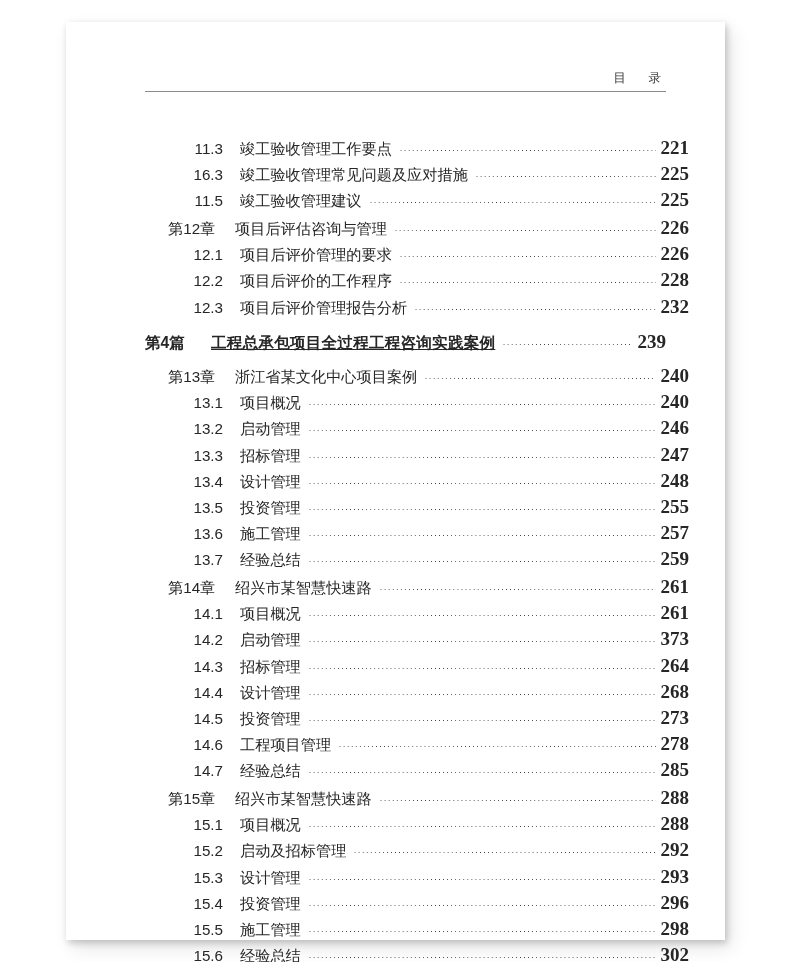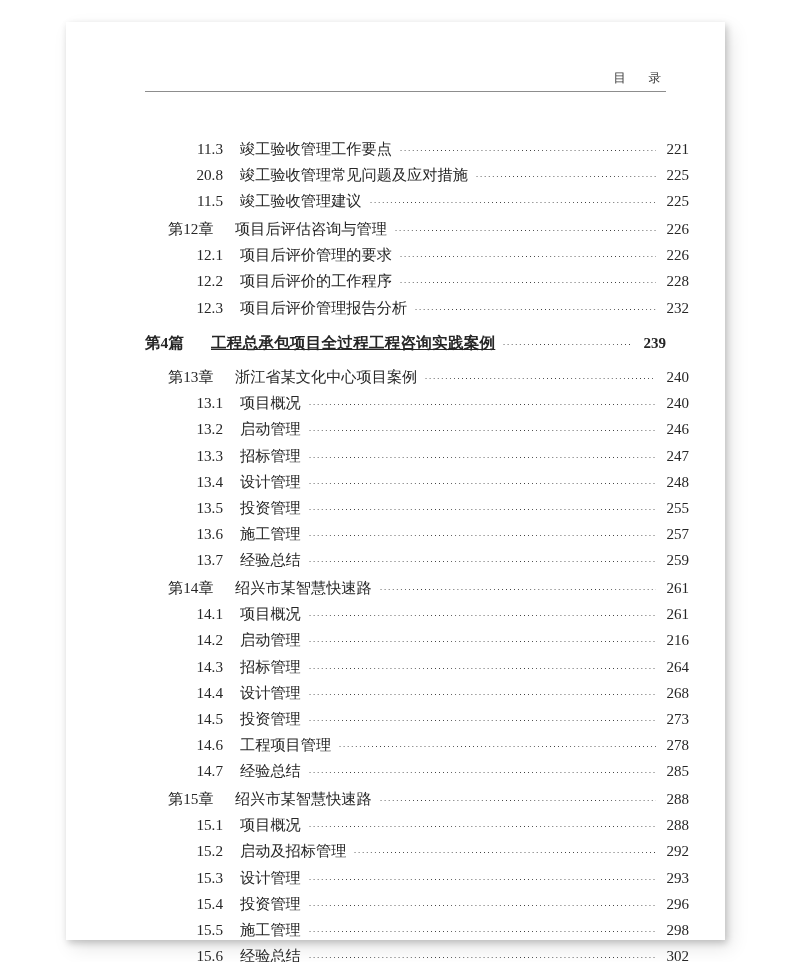--- a/index.html
+++ b/index.html
@@ -68,21 +68,21 @@
     width: 100%;
     height: 26.2px;
     color: #262626;
     font-size: 15.2px;
     white-space: nowrap;
   }
 
   .toc-entry .num {
     flex: 0 0 auto;
     text-align: right;
-    font-family: Liberation Serif, serif;
+    font-family: Liberation Sans, sans-serif;
   }
   .toc-entry .title {
     flex: 0 0 auto;
     padding-left: 11px;
     margin-top: 32px;
   }
   .toc-entry .leader {
     flex: 1 1 auto;
     position: relative;
     margin: 0 5px 0 7px;
@@ -90,21 +90,22 @@
     top: -3px;
     overflow: hidden;
     background-image: radial-gradient(circle, #3c3c3c 0.55px, transparent 0.7px);
     background-size: 4.05px 2px;
     background-position: 0 50%;
     background-repeat: repeat-x;
   }
   .toc-entry .pageno {
     flex: 0 0 28px;
     text-align: right;
-    font-size: 15px;
+    font-size: 19px;
+    font-weight: bold;
   }
 
   
   .lvl-part {
     font-weight: bold;
     font-size: 15.6px;
     margin-top: 9px;
     margin-bottom: 8px;
     padding-left: 0px;
     justify-content: flex-end;
@@ -150,21 +151,21 @@
   </div>
 
   <div id="toc-list">
       <div class="toc-entry lvl-section">
         <span class="num">11.3</span>
         <span class="title">竣工验收管理工作要点</span>
         <span class="leader"></span>
         <span class="pageno">221</span>
       </div>
       <div class="toc-entry lvl-section">
-        <span class="num">20.8</span>
+        <span class="num">16.3</span>
         <span class="title">竣工验收管理常见问题及应对措施</span>
         <span class="leader"></span>
         <span class="pageno">225</span>
       </div>
       <div class="toc-entry lvl-section">
         <span class="num">11.5</span>
         <span class="title">竣工验收管理建议</span>
         <span class="leader"></span>
         <span class="pageno">225</span>
       </div>
@@ -255,21 +256,21 @@
       <div class="toc-entry lvl-section">
         <span class="num">14.1</span>
         <span class="title">项目概况</span>
         <span class="leader"></span>
         <span class="pageno">261</span>
       </div>
       <div class="toc-entry lvl-section">
         <span class="num">14.2</span>
         <span class="title">启动管理</span>
         <span class="leader"></span>
-        <span class="pageno">216</span>
+        <span class="pageno">373</span>
       </div>
       <div class="toc-entry lvl-section">
         <span class="num">14.3</span>
         <span class="title">招标管理</span>
         <span class="leader"></span>
         <span class="pageno">264</span>
       </div>
       <div class="toc-entry lvl-section">
         <span class="num">14.4</span>
         <span class="title">设计管理</span>

